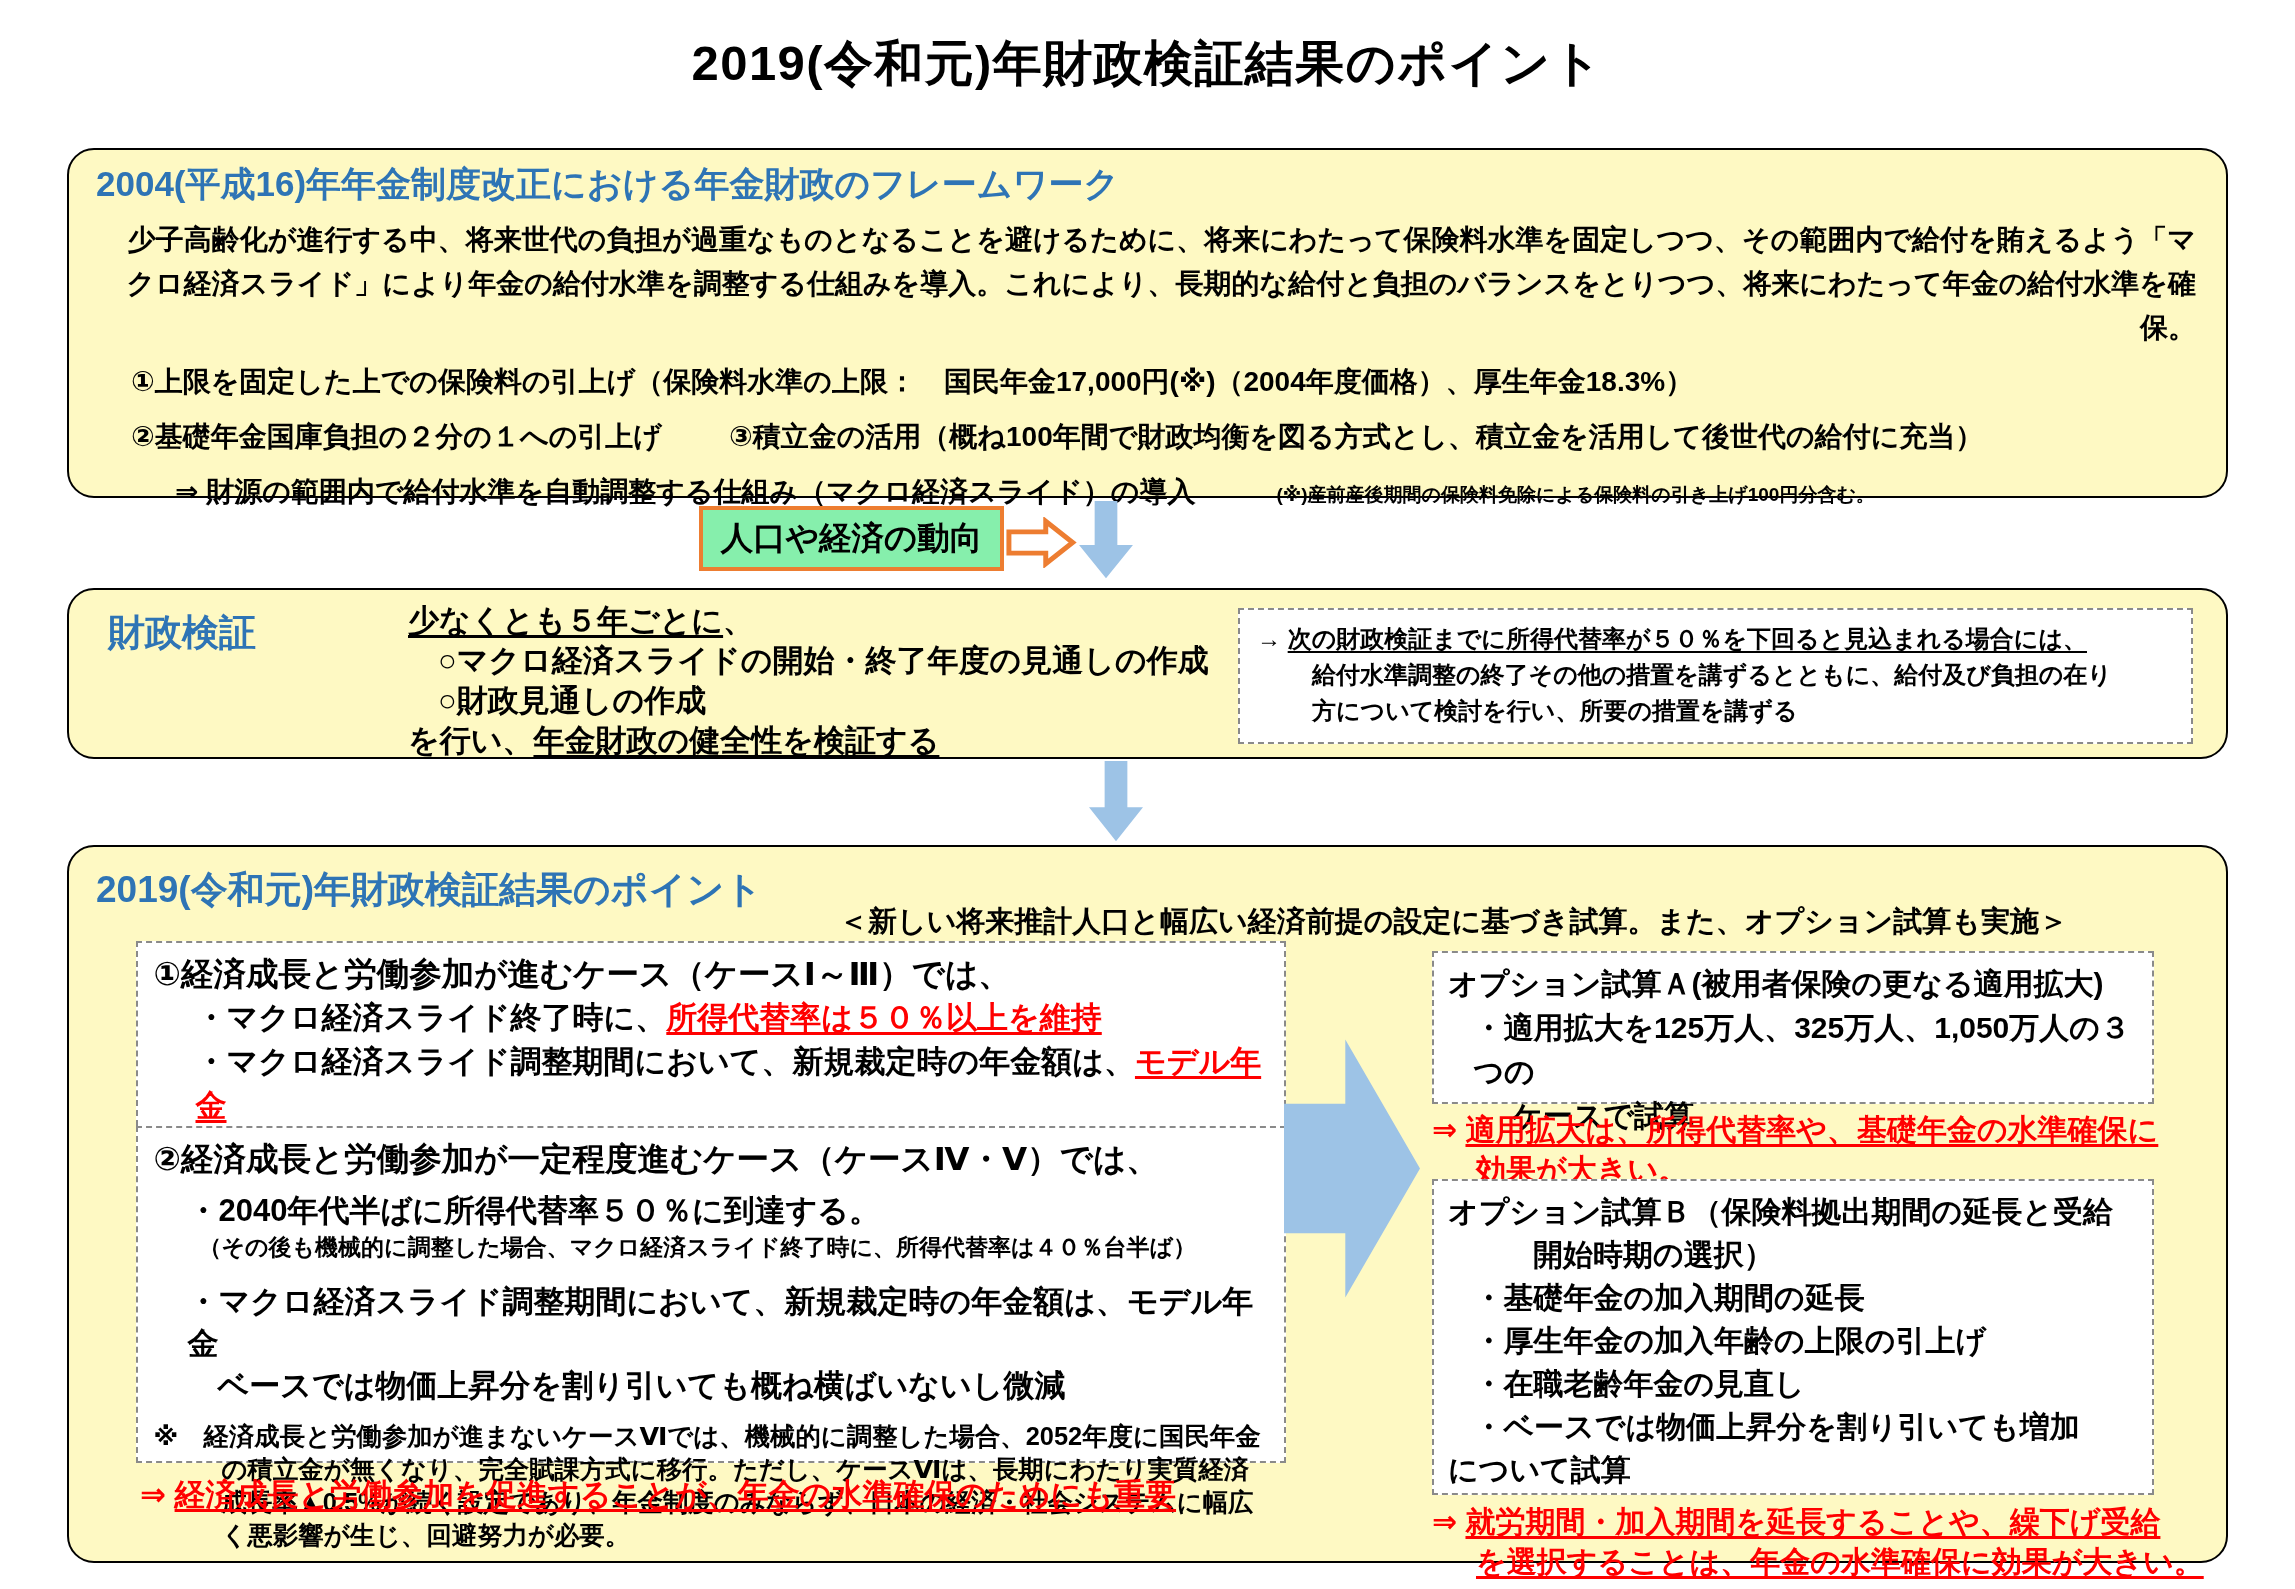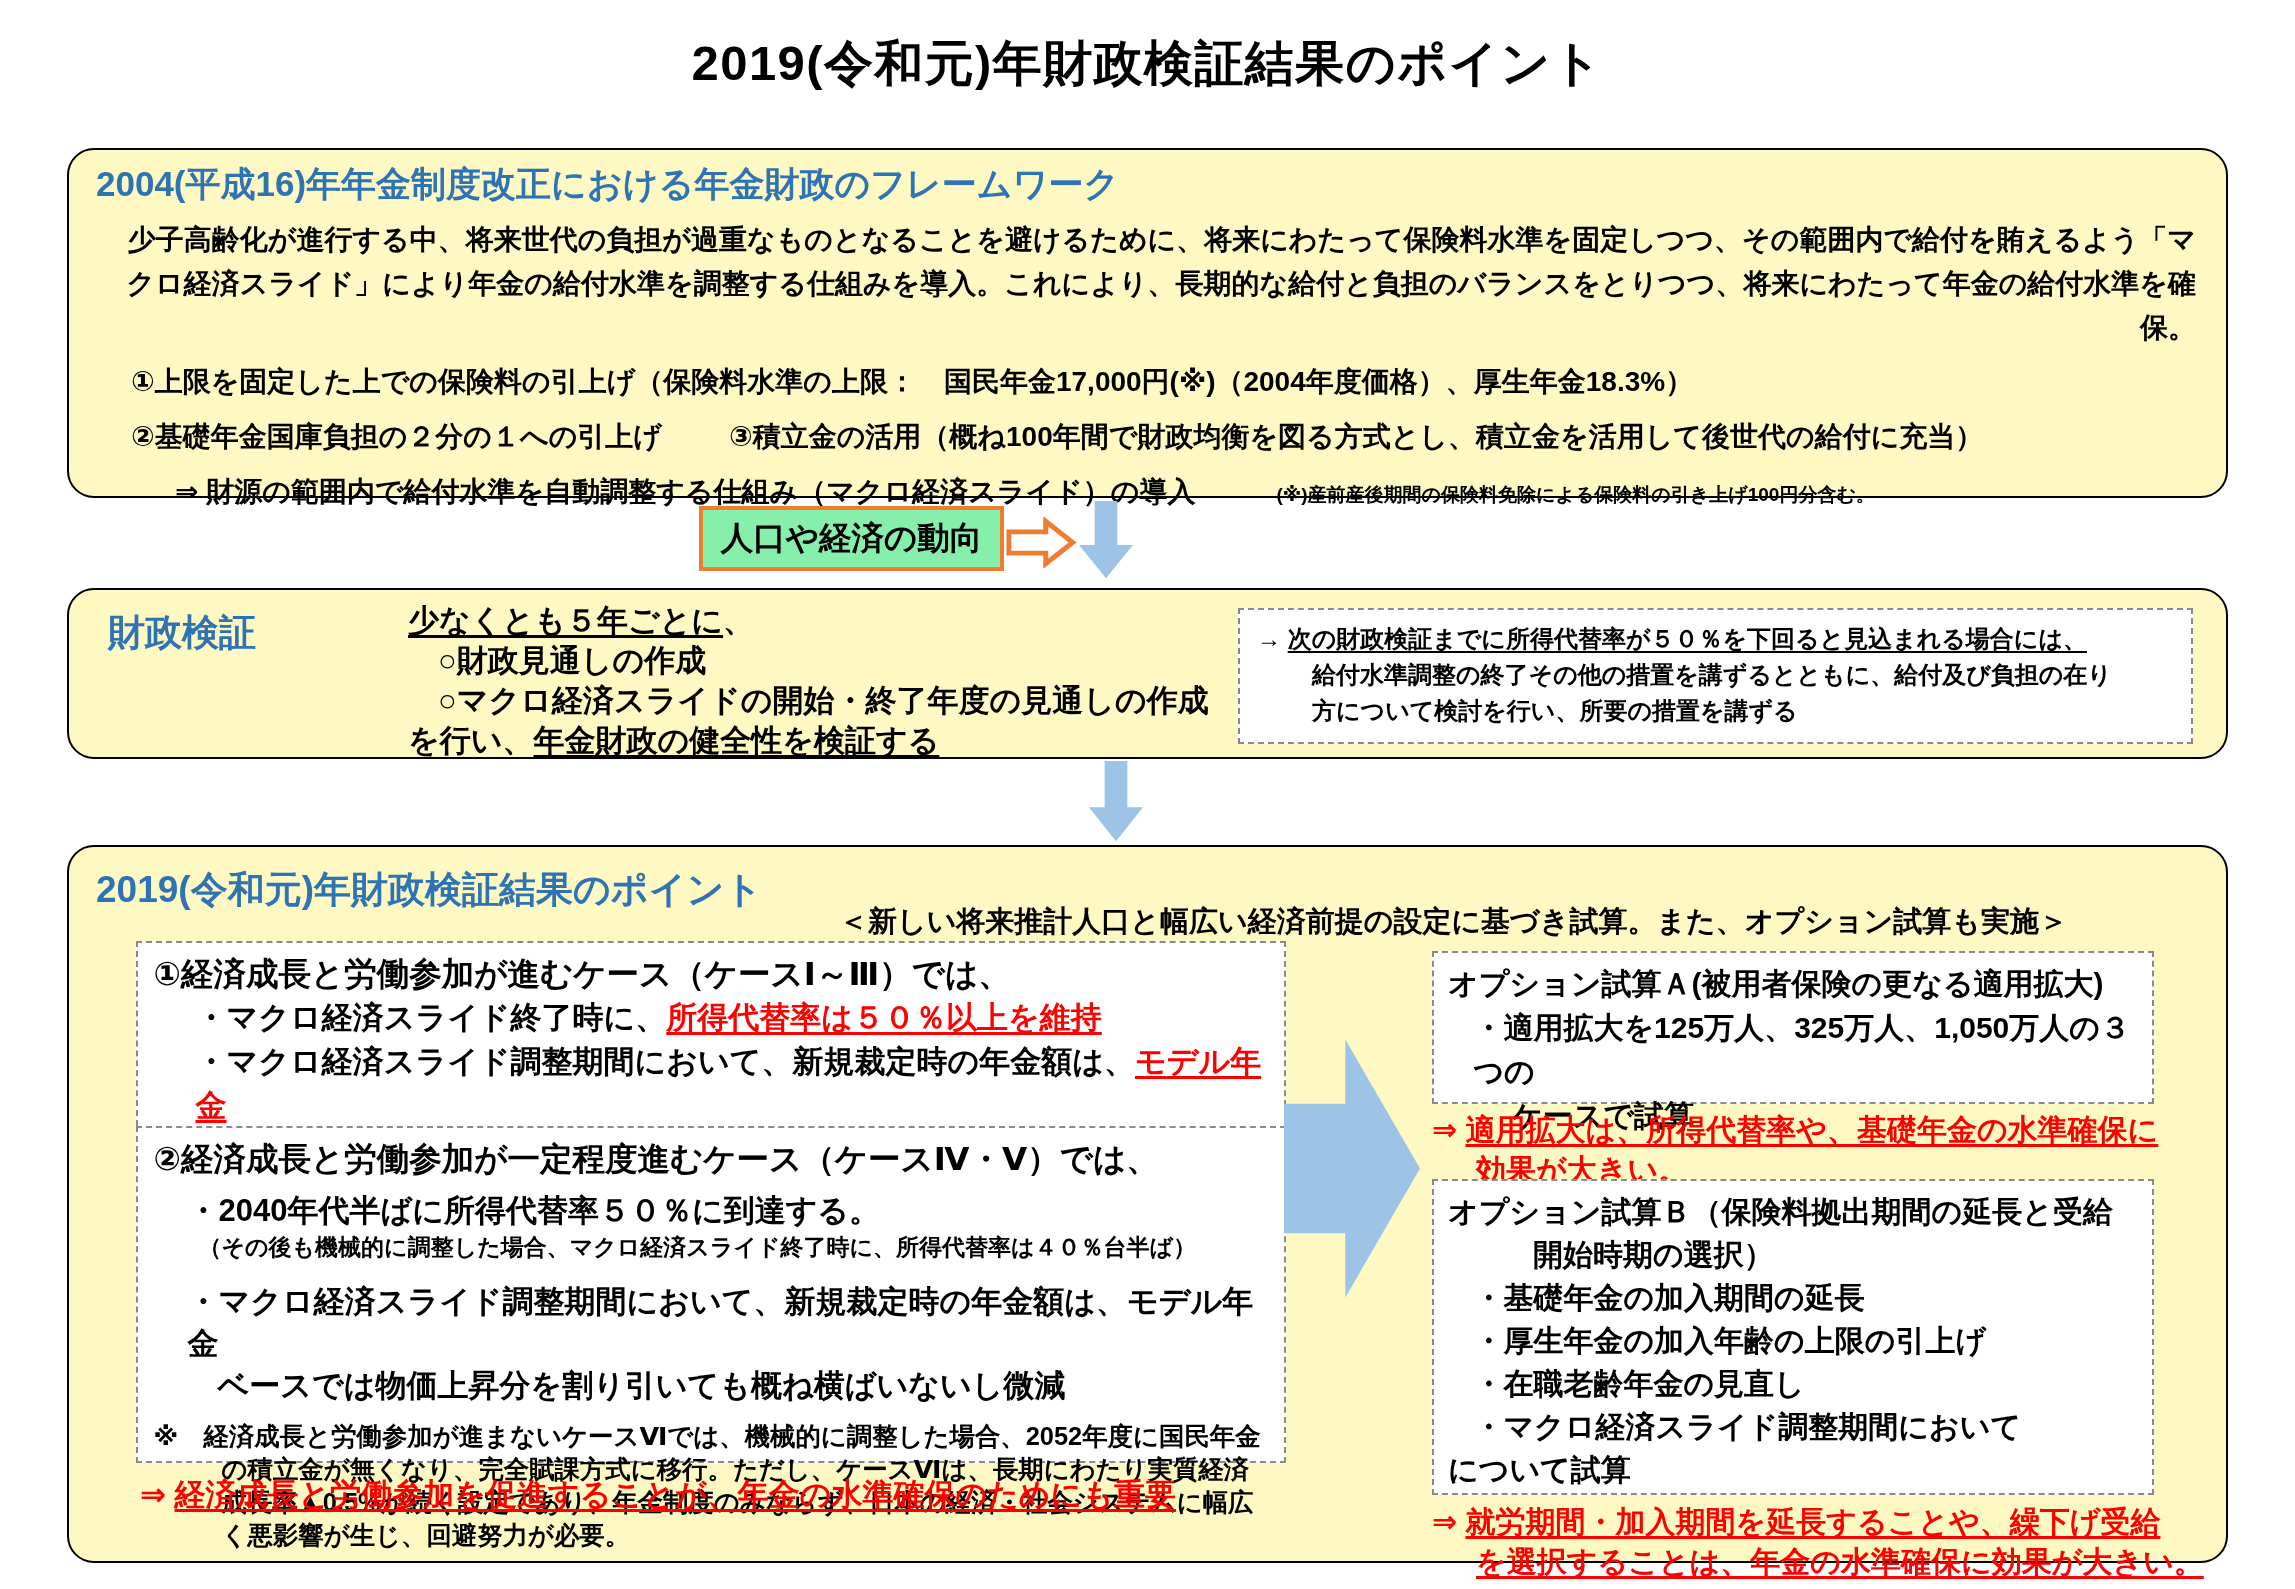--- a/index.html
+++ b/index.html
@@ -88,22 +88,22 @@
   <polygon points="4,21 56,21 56,6 94,36 56,66 56,51 4,51" fill="#ffffff" stroke="#ED7D31" stroke-width="7"></polygon>
 </svg>
 <svg class="abs" id="flow-down-arrow-1" width="54" height="78" viewBox="0 0 76 110">
   <polygon points="22,0 54,0 54,62 76,62 38,109 0,62 22,62" fill="#9DC3E6"></polygon>
 </svg>
 
 <div class="rbox" id="ver-box">
   <div class="blue" id="ver-head">財政検証</div>
   <div id="ver-list">
     <div><span class="u">少なくとも５年ごとに</span><span>、</span></div>
+    <div class="ind">○マクロ経済スライドの開始・終了年度の見通しの作成</div>
     <div class="ind">○財政見通しの作成</div>
-    <div class="ind">○マクロ経済スライドの開始・終了年度の見通しの作成</div>
     <div><span>を行い、</span><span class="u">年金財政の健全性を検証する</span></div>
   </div>
   <div class="dashed" id="ver-note">
     <div class="hang">
       <span>→</span>
       <span class="u">次の財政検証までに所得代替率が５０％を下回ると見込まれる場合には、</span>
       <br><span>給付水準調整の終了その他の措置を講ずるとともに、給付及び負担の在り</span>
       <br><span>方について検討を行い、所要の措置を講ずる</span>
     </div>
   </div>
@@ -156,21 +156,21 @@
     <span>⇒ </span><span class="u">適用拡大は、所得代替率や、基礎年金の水準確保に</span>
     <br><span class="u">効果が大きい。</span>
   </div>
 
   <div class="dashed" id="optB">
     <div>オプション試算Ｂ（保険料拠出期間の延長と受給</div>
     <div class="ind120">開始時期の選択）</div>
     <div class="ind36">・基礎年金の加入期間の延長</div>
     <div class="ind36">・厚生年金の加入年齢の上限の引上げ</div>
     <div class="ind36">・在職老齢年金の見直し</div>
-    <div class="ind36">・マクロ経済スライド調整期間において</div>
+    <div class="ind36">・ベースでは物価上昇分を割り引いても増加</div>
     <div>について試算</div>
   </div>
   <div class="red conc-hang" id="optB-conc">
     <span>⇒ </span><span class="u">就労期間・加入期間を延長することや、繰下げ受給</span>
     <br><span class="u">を選択することは、年金の水準確保に効果が大きい。</span>
   </div>
 </div>
 
 
 </body></html>

